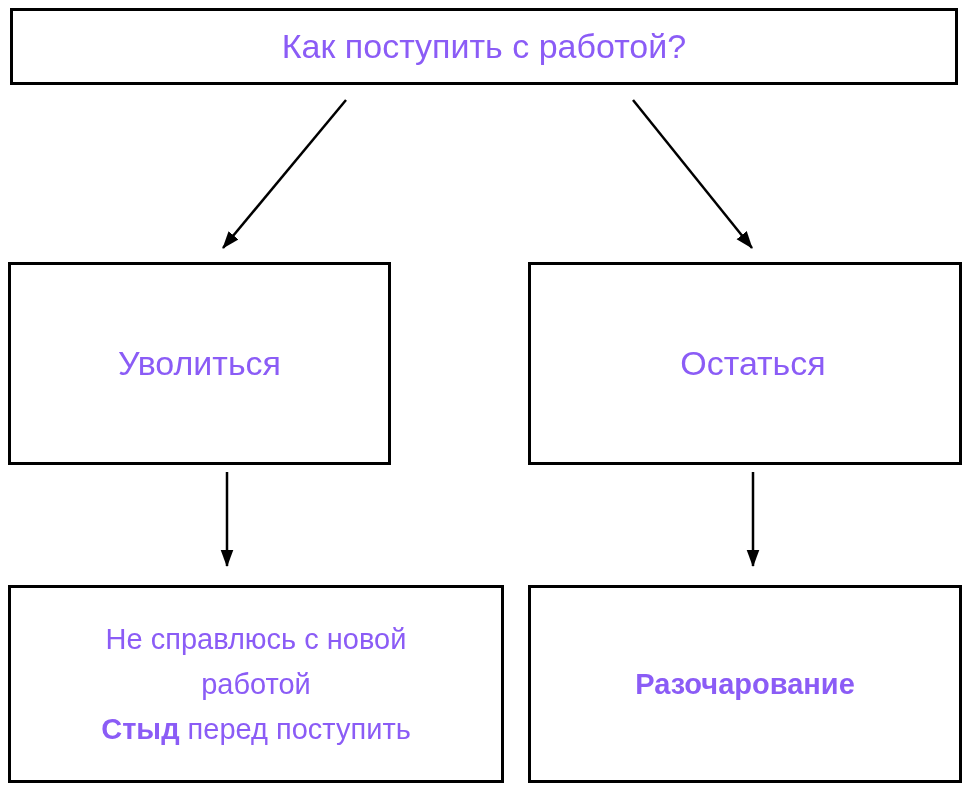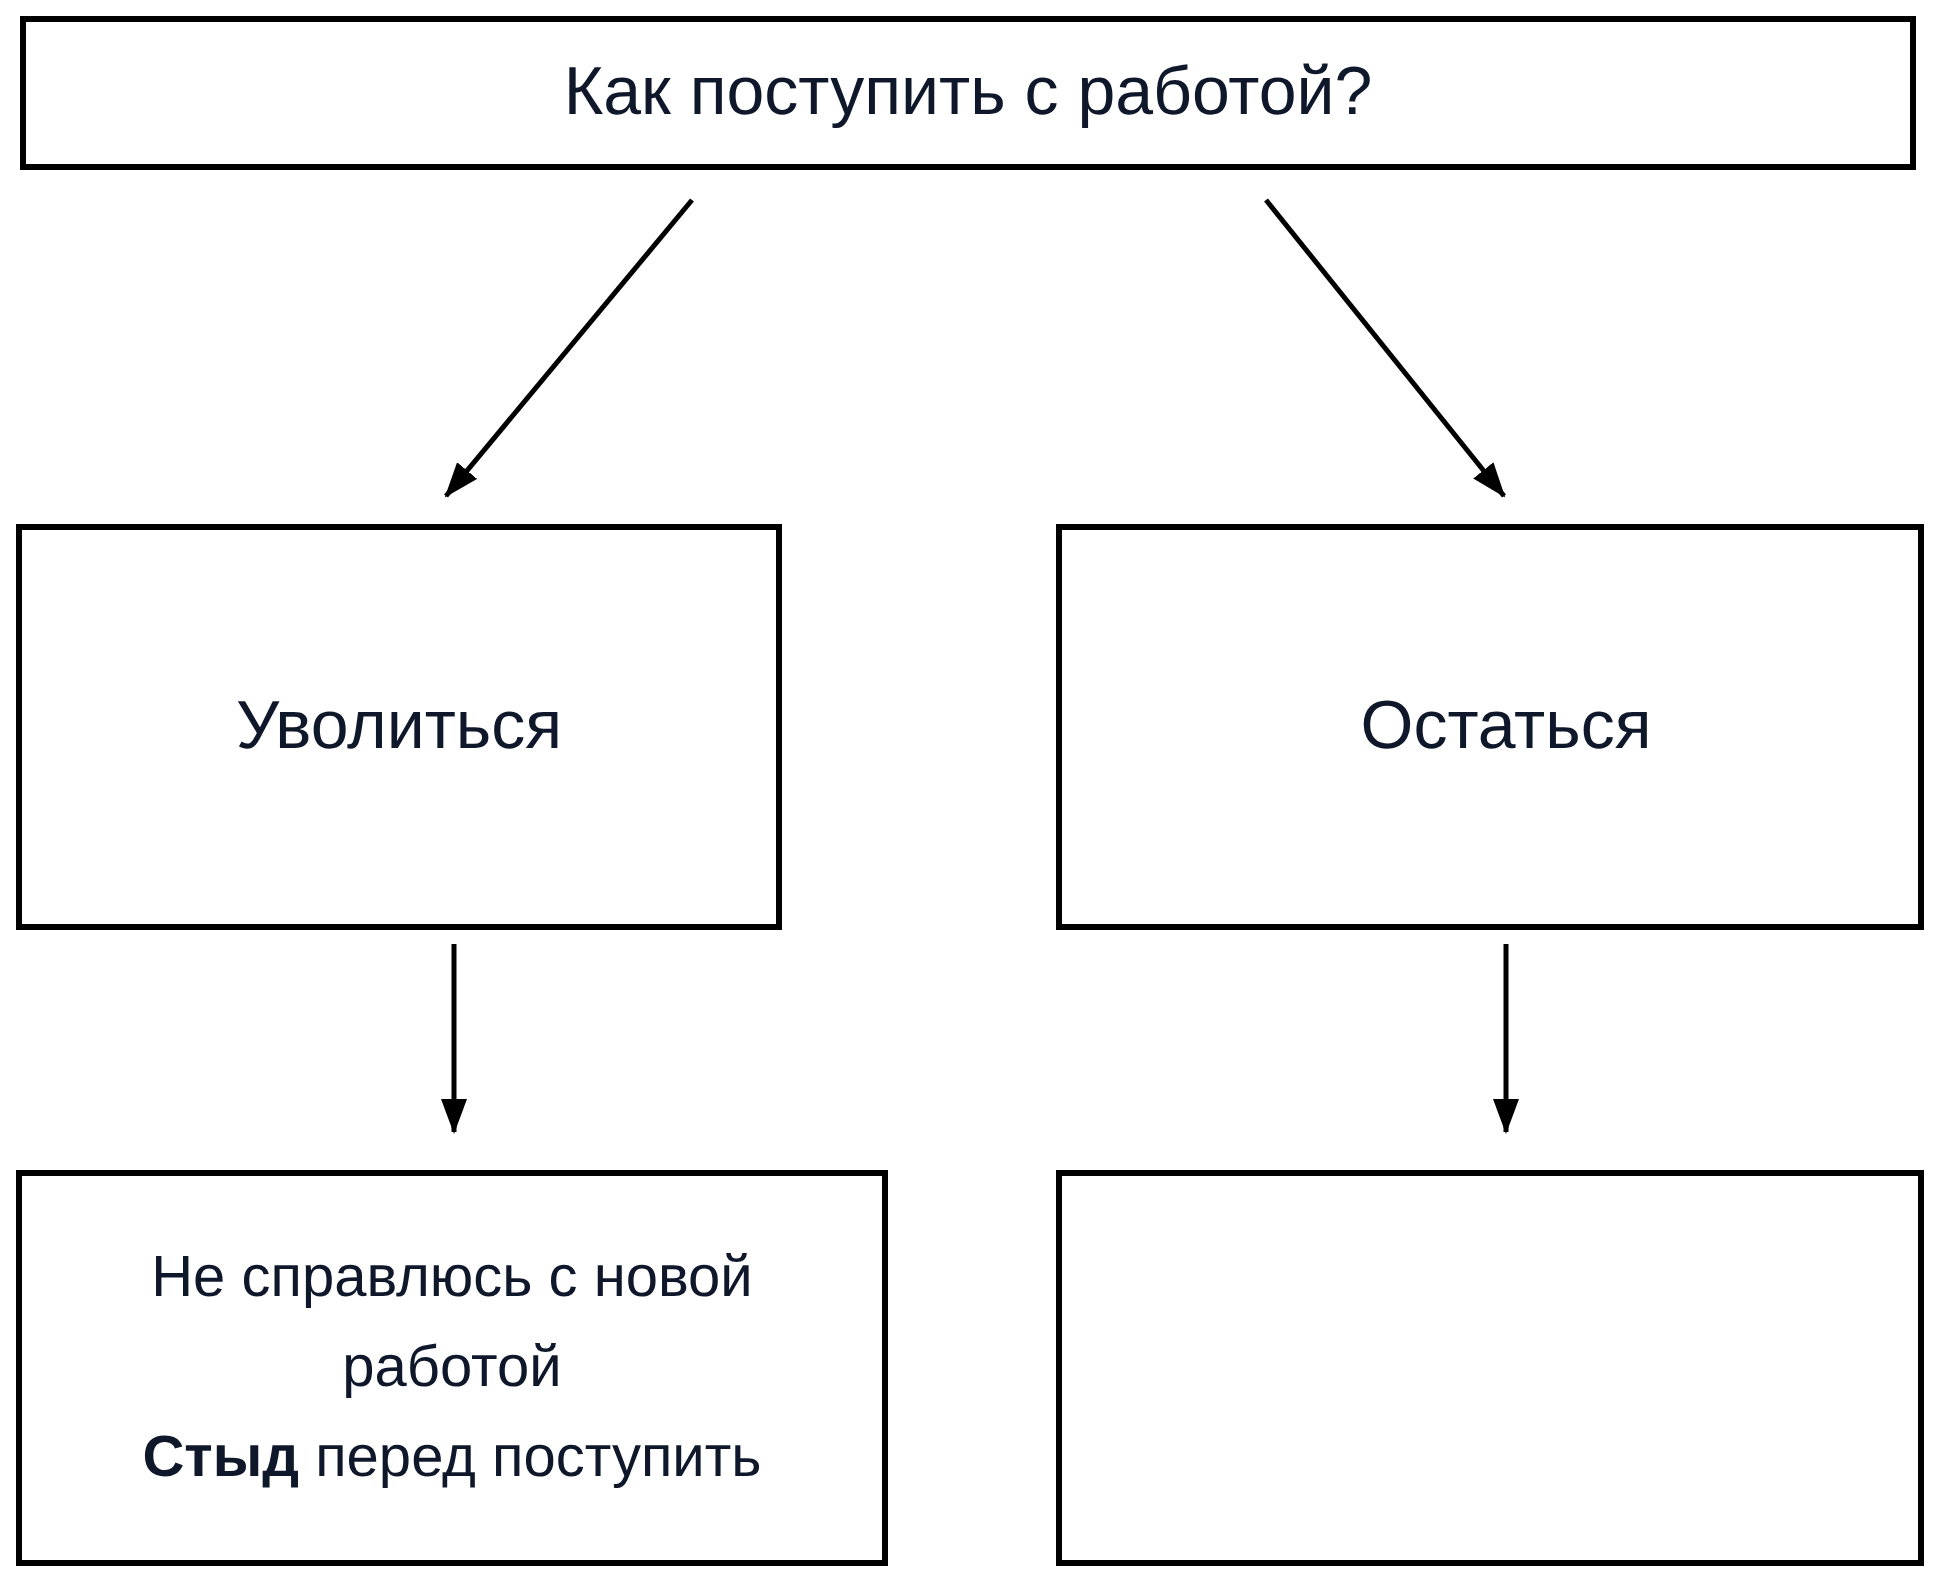--- a/index.html
+++ b/index.html
@@ -6,21 +6,21 @@
     margin: 0;
     padding: 0;
     background: #ffffff;
   }
   .canvas {
     position: relative;
     width: 973px;
     height: 791px;
     background: #ffffff;
     font-family: "Liberation Sans", "DejaVu Sans", sans-serif;
-    color: #0f172a;
+    color: #8b5cf6;
     overflow: hidden;
   }
   .arrows-layer {
     position: absolute;
     left: 0;
     top: 0;
     width: 973px;
     height: 791px;
     pointer-events: none;
   }
@@ -47,21 +47,21 @@
     font-size: 34px;
   }
   .option-box.quit { left: 8px;   width: 383px; }
   .option-box.stay { left: 528px; width: 434px; padding-left: 16px; }
   .outcome-box {
     top: 585px;
     height: 198px;
     font-size: 29px;
     line-height: 45px;
   }
-  .outcome-box.quit { left: 8px;   width: 436px; }
+  .outcome-box.quit { left: 8px;   width: 496px; }
   .outcome-box.stay { left: 528px; width: 434px; }
   .outcome-inner {
     width: 100%;
   }
   .wrap-line {
     max-width: 370px;
     margin: 0 auto;
   }
   .bold {
     font-weight: 700;
@@ -98,16 +98,17 @@
 
   <div class="box outcome-box quit">
     <div class="outcome-inner">
       <div class="wrap-line">Не справлюсь с новой работой</div>
       <div><span class="bold">Стыд</span><span> перед поступить</span></div>
     </div>
   </div>
 
   <div class="box outcome-box stay">
     <div class="outcome-inner">
+      <div><span class="bold">Разочарование</span><span></span></div>
     </div>
   </div>
 
 </div>
 
 </body></html>

